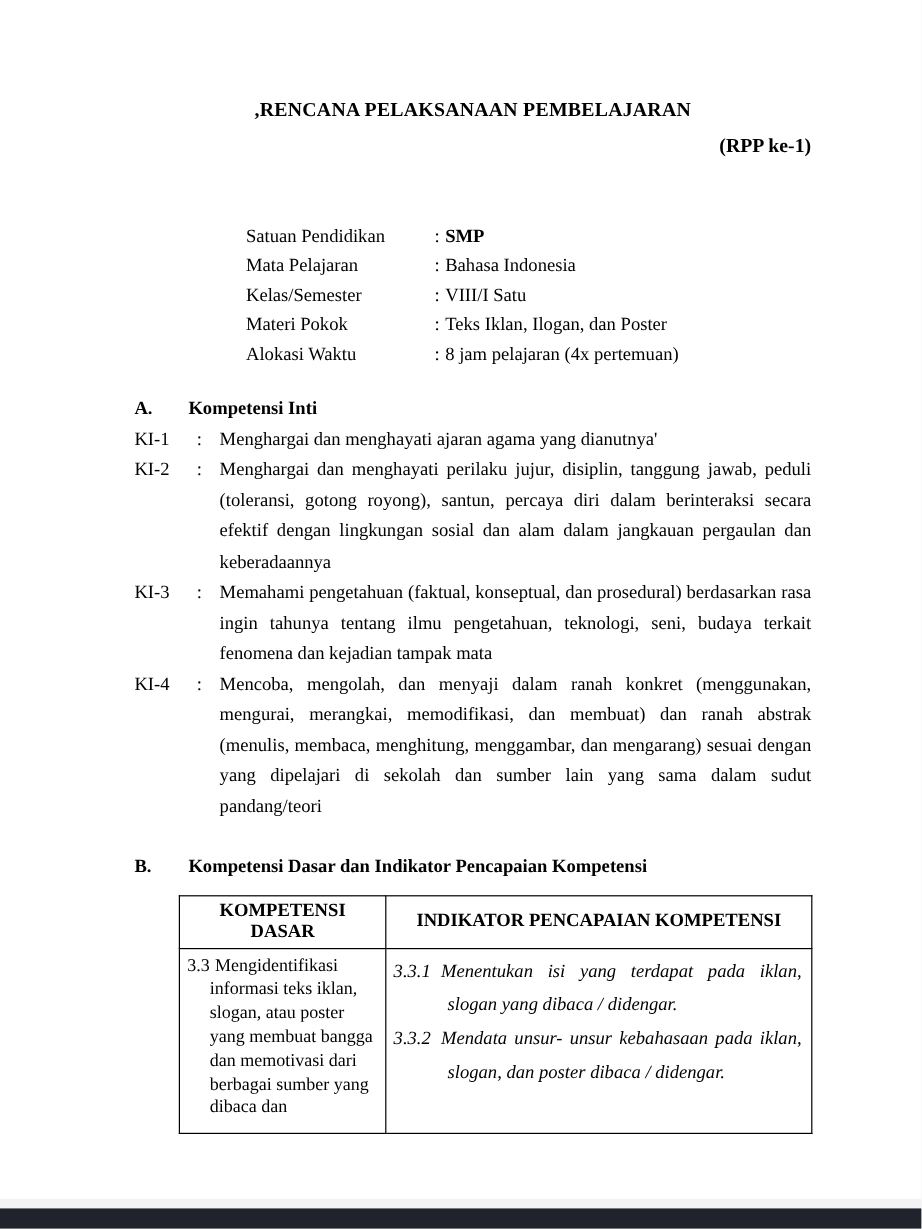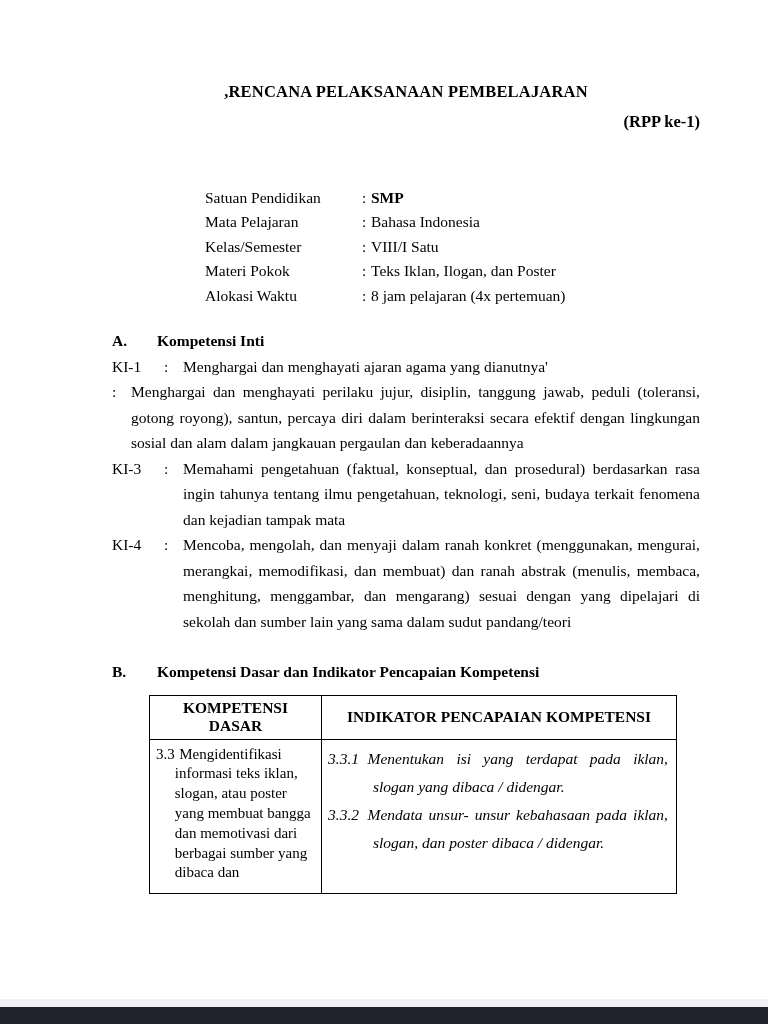--- a/index.html
+++ b/index.html
@@ -8,21 +8,21 @@
   .page {
     position: relative;
     width: 768px;
     height: 1024px;
     margin: 0 auto;
     background: #ffffff;
     overflow: hidden;
     font-family: "Liberation Serif", "DejaVu Serif", serif;
     color: #000;
   }
-  .doc { padding: 82px 68px 0 112px; font-size: 15.5px; }
+  .doc { padding: 82px 92px 0 112px; font-size: 15.5px; }
 
   .title   { margin: 0; font-size: 16.5px; font-weight: bold; text-align: center; letter-spacing: 0.2px; }
   .subtitle{ margin: 10px 0 0; font-size: 16.5px; font-weight: bold; text-align: right; }
 
   .meta { margin: 54px 0 0 93px; }
   .meta-row   { display: flex; line-height: 24.4px; }
   .meta-label { width: 157px; }
   .meta-colon { width: 9px; }
   .meta-value.bold { font-weight: bold; }
 
@@ -93,20 +93,21 @@
       <span>Kompetensi Inti</span>
     </div>
 
     <div>
       <div class="ki-row">
         <span class="ki-label">KI-1</span>
         <span class="ki-colon">:</span>
         <span class="ki-text">Menghargai dan menghayati ajaran agama yang dianutnya'</span>
       </div>
       <div class="ki-row">
+        <span class="ki-label">KI-2</span>
         <span class="ki-colon">:</span>
         <span class="ki-text">Menghargai dan menghayati perilaku jujur, disiplin, tanggung jawab, peduli (toleransi, gotong royong), santun, percaya diri dalam berinteraksi secara efektif dengan lingkungan sosial dan alam dalam jangkauan pergaulan dan keberadaannya</span>
       </div>
       <div class="ki-row">
         <span class="ki-label">KI-3</span>
         <span class="ki-colon">:</span>
         <span class="ki-text">Memahami pengetahuan (faktual, konseptual, dan prosedural) berdasarkan rasa ingin tahunya tentang ilmu pengetahuan, teknologi, seni, budaya terkait fenomena dan kejadian tampak mata</span>
       </div>
       <div class="ki-row">
         <span class="ki-label">KI-4</span>

